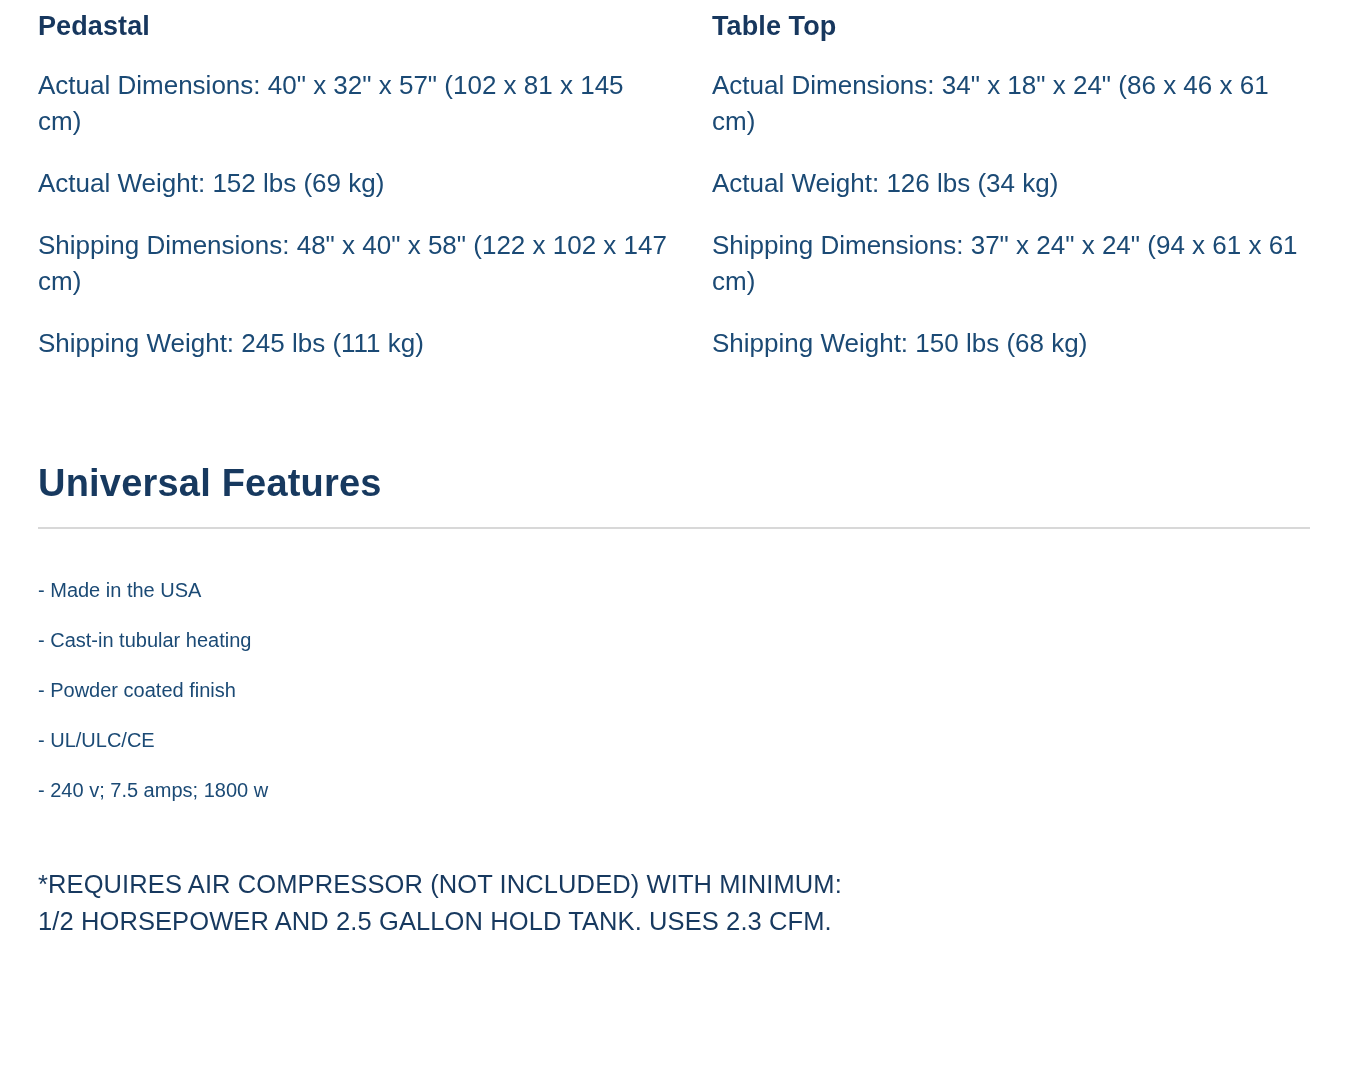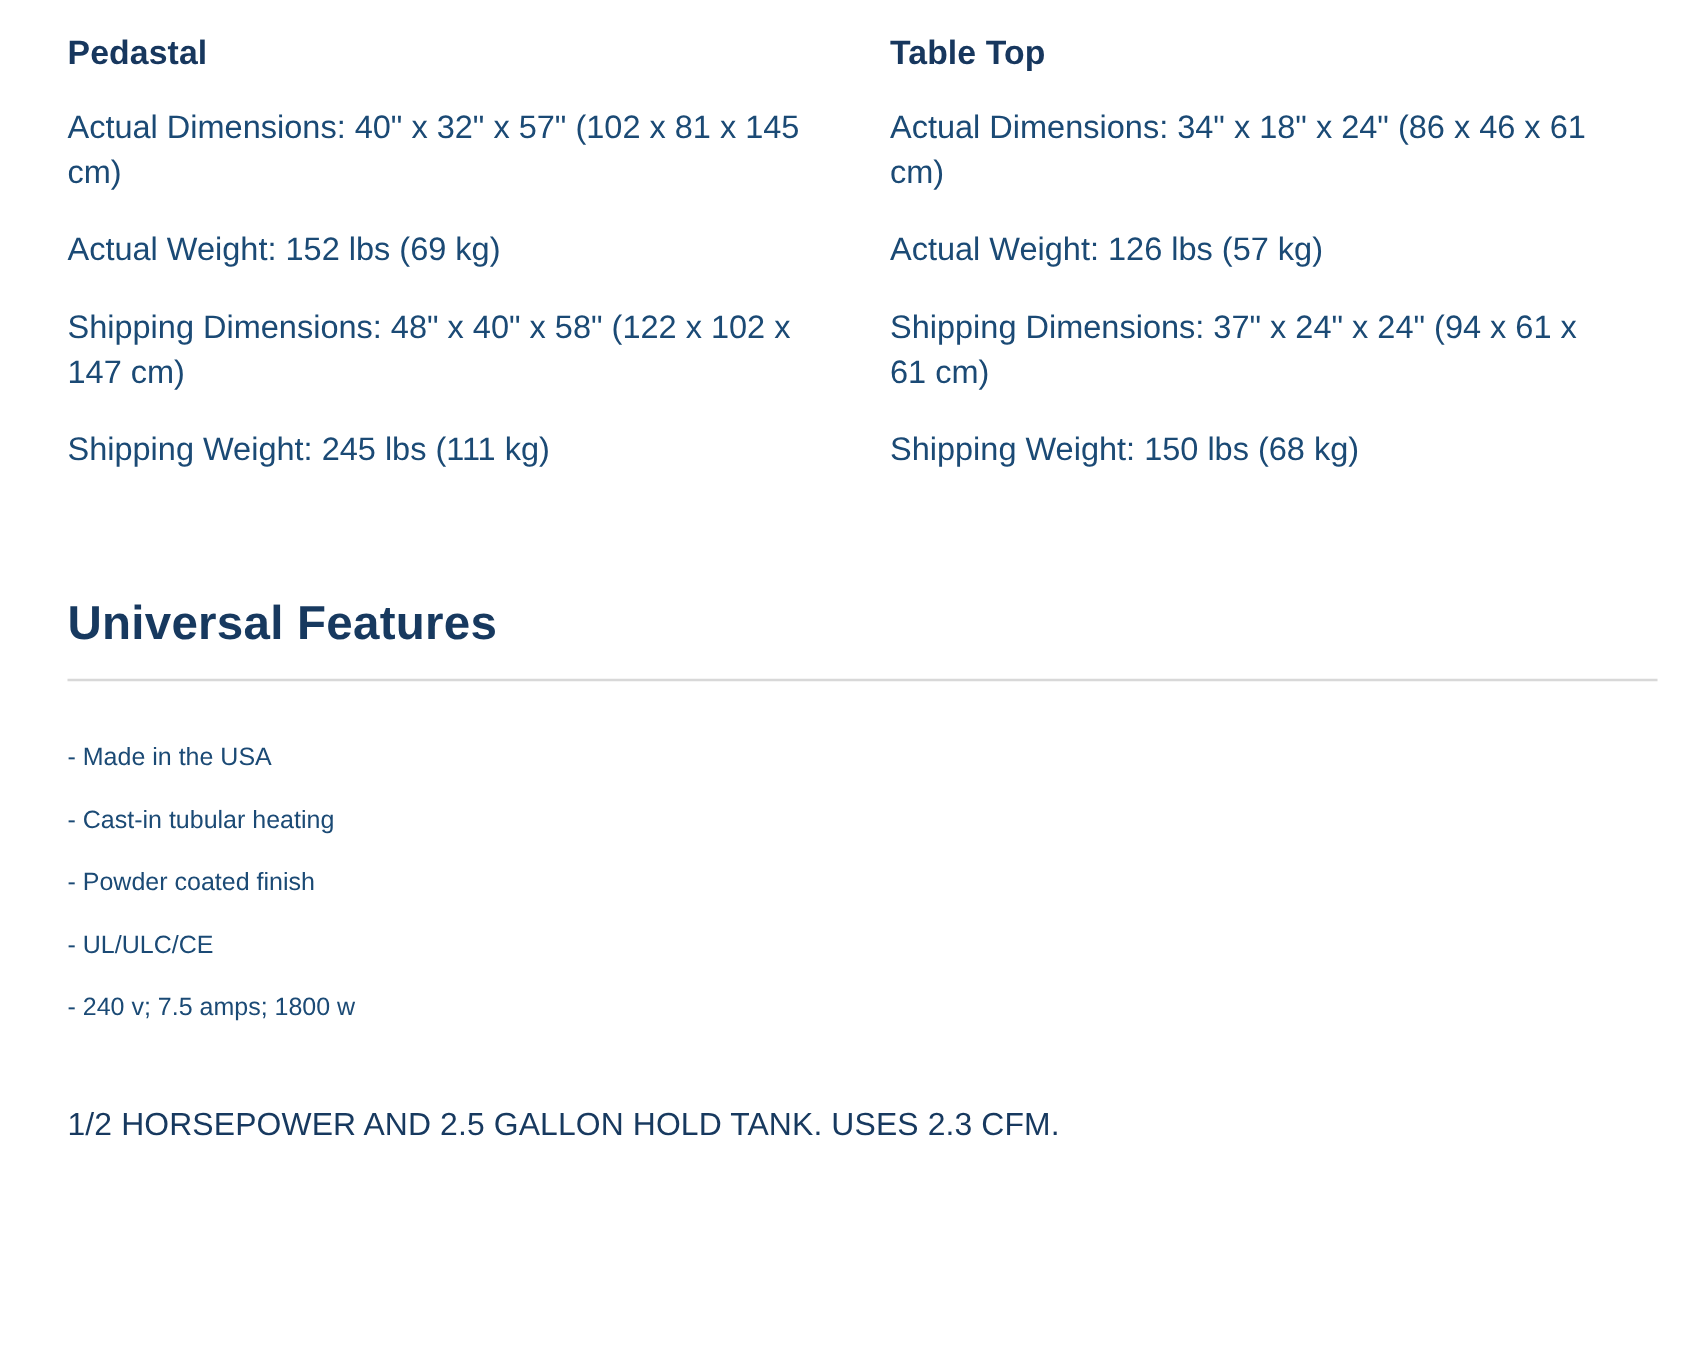--- a/index.html
+++ b/index.html
@@ -11,21 +11,21 @@
     width: 1348px;
     height: 1078px;
     font-family: "Liberation Sans", sans-serif;
     color: #1b3a57;
     overflow: hidden;
   }
   .page {
     position: relative;
     width: 1348px;
     height: 836px;
-    padding: 16px;
+    padding: 0;
     box-sizing: border-box;
   }
   .specs-grid {
     display: flex;
     flex-direction: row;
     padding: 0 38px;
     padding-top: 10px;
   }
   .spec-col {
     width: 50%;
@@ -99,37 +99,38 @@
       <h3 class="spec-title">Pedastal</h3>
       <p class="spec-line">Actual Dimensions: 40" x 32" x 57" (102 x 81 x 145 cm)</p>
       <p class="spec-line">Actual Weight: 152 lbs (69 kg)</p>
       <p class="spec-line">Shipping Dimensions: 48" x 40" x 58" (122 x 102 x 147 cm)</p>
       <p class="spec-line">Shipping Weight: 245 lbs (111 kg)</p>
     </div>
 
     <div class="spec-col right">
       <h3 class="spec-title">Table Top</h3>
       <p class="spec-line">Actual Dimensions: 34" x 18" x 24" (86 x 46 x 61 cm)</p>
-      <p class="spec-line">Actual Weight: 126 lbs (57 kg)</p>
+      <p class="spec-line">Actual Weight: 126 lbs (34 kg)</p>
       <p class="spec-line">Shipping Dimensions: 37" x 24" x 24" (94 x 61 x 61 cm)</p>
       <p class="spec-line">Shipping Weight: 150 lbs (68 kg)</p>
     </div>
 
   </div>
 
   <div class="section">
     <h2 class="section-heading">Universal Features</h2>
     <div class="divider"></div>
 
     <div class="feature-list">
       <p class="feature-item">- Made in the USA</p>
       <p class="feature-item">- Cast-in tubular heating</p>
       <p class="feature-item">- Powder coated finish</p>
       <p class="feature-item">- UL/ULC/CE</p>
       <p class="feature-item">- 240 v; 7.5 amps; 1800 w</p>
     </div>
 
     <div class="note">
+      <span class="note-line">*REQUIRES AIR COMPRESSOR (NOT INCLUDED) WITH MINIMUM:</span>
       <span class="note-line">1/2 HORSEPOWER AND 2.5 GALLON HOLD TANK. USES 2.3 CFM.</span>
     </div>
   </div>
 
 </div>
 
 </body></html>

